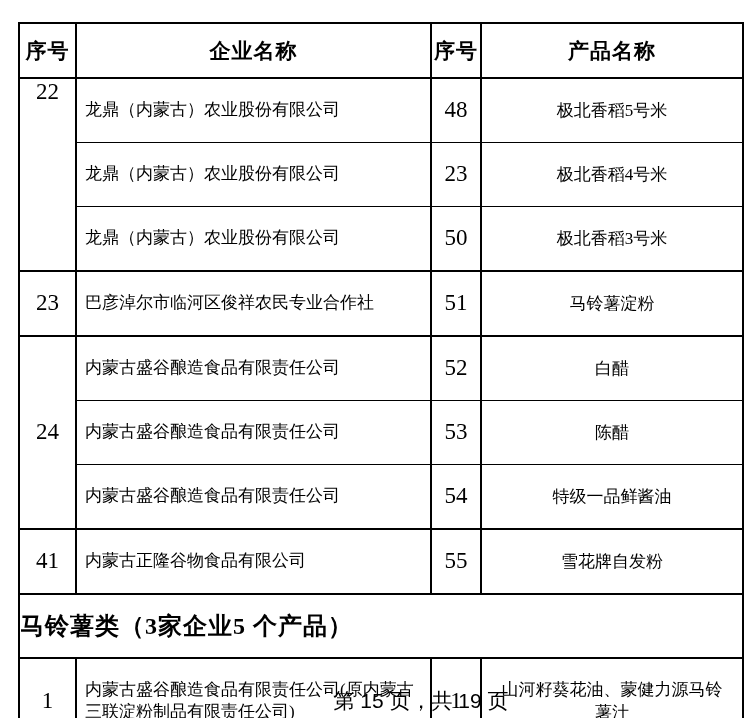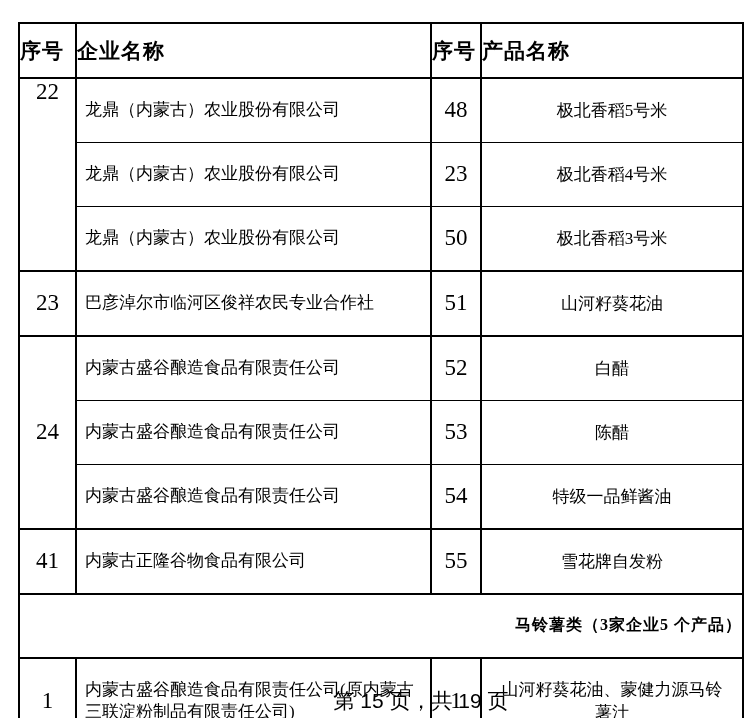--- a/index.html
+++ b/index.html
@@ -27,21 +27,21 @@
   tr.thint > td { border-top-width: 1px; }
 
   .h51 { height: 51px; }
   .h53 { height: 53px; }
   .h55 { height: 55px; }
   .h57 { height: 64px; }
 
   th {
     font-size: 21px;
     font-weight: bold;
-    text-align: left;
+    text-align: center;
     vertical-align: middle;
     letter-spacing: 1px;
     margin-left: 28px;
   }
   td.num {
     font-size: 23px;
     text-align: center;
     vertical-align: middle;
     font-family: "Liberation Serif", "DejaVu Serif", serif;
   }
@@ -56,23 +56,23 @@
     padding: 20px 8px;
     line-height: 1.35;
   }
   td.product {
     font-size: 17px;
     text-align: center;
     vertical-align: middle;
     padding: 3px 12px;
   }
   td.section-cell {
-    font-size: 16px;
+    font-size: 24px;
     font-weight: bold;
-    text-align: right;
+    text-align: left;
     vertical-align: middle;
     letter-spacing: 1px;
     border-radius: 24px;
   }
   .footer {
     position: absolute;
     left: 0; top: 687px;
     width: 756px;
     text-align: center;
     font-size: 21px;
@@ -113,21 +113,21 @@
   <tr class="h51 thint">
     <td class="company">龙鼎（内蒙古）农业股份有限公司</td>
     <td class="num">50</td>
     <td class="product">极北香稻3号米</td>
   </tr>
 
   <tr class="h57">
     <td class="num">23</td>
     <td class="company">巴彦淖尔市临河区俊祥农民专业合作社</td>
     <td class="num">51</td>
-    <td class="product">山河籽葵花油</td>
+    <td class="product">马铃薯淀粉</td>
   </tr>
 
   <tr class="h55 thinb">
     <td class="num" rowspan="3">24</td>
     <td class="company">内蒙古盛谷酿造食品有限责任公司</td>
     <td class="num">52</td>
     <td class="product">白醋</td>
   </tr>
   <tr class="h55 thinb thint">
     <td class="company">内蒙古盛谷酿造食品有限责任公司</td>

